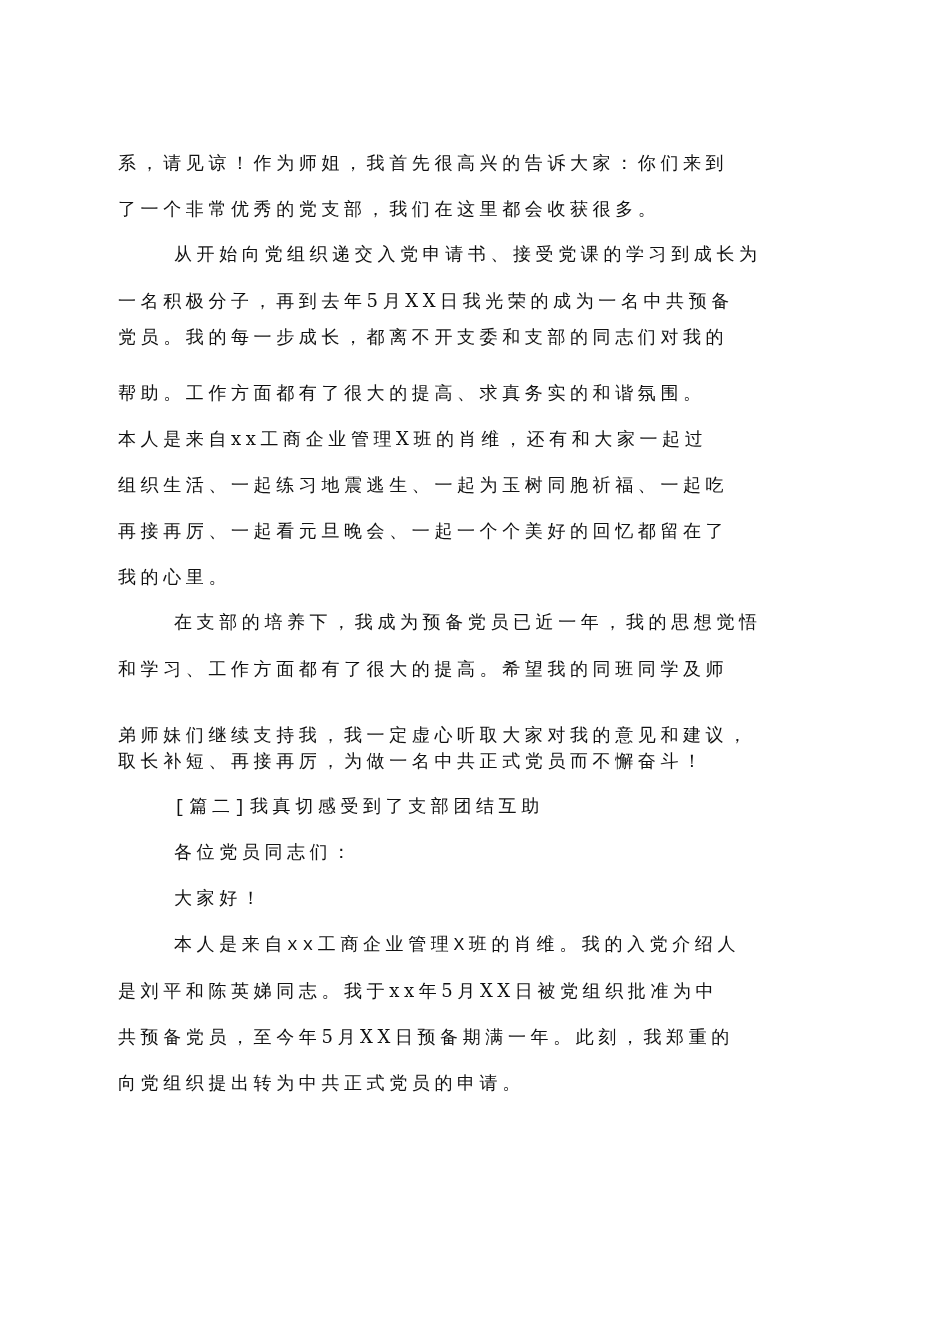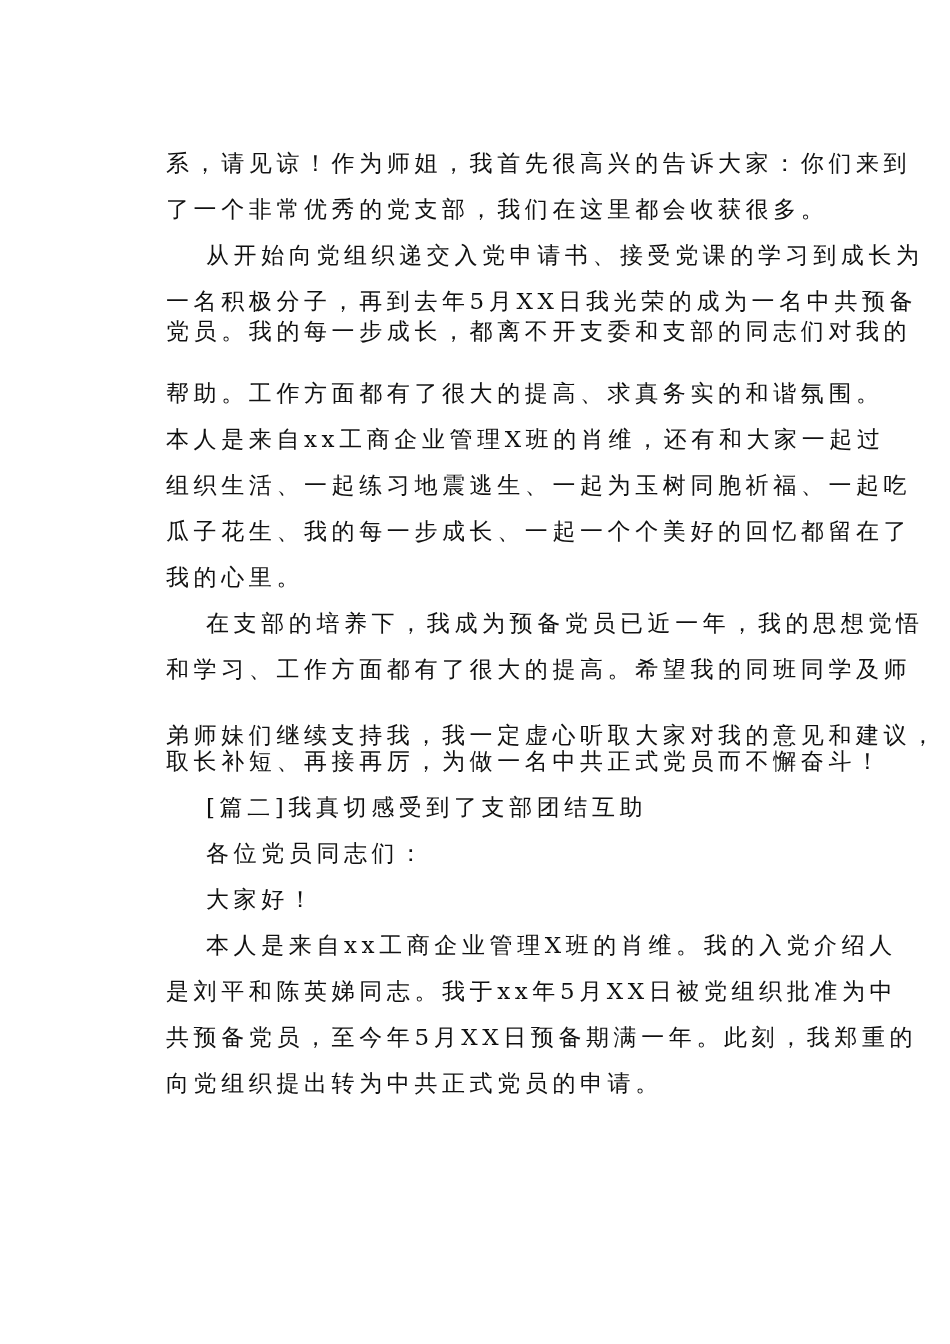--- a/index.html
+++ b/index.html
@@ -18,43 +18,43 @@
   .page {
     position: absolute;
     left: 118px;
     top: 140px;
     width: 720px;
   }
   .line {
     position: absolute;
     left: 0;
     height: 46px;
-    font-size: 23px;
+    font-size: 18px;
     line-height: 46px;
     white-space: nowrap;
     letter-spacing: 4.6px;
-    margin-left: 48px;
   }
   .indent {
-    left: 40px;
+    left: 56px;
+    font-family: Liberation Mono, monospace;
   }
 </style>
 </head>
 <body>
 
 <div class="page">
   <div class="line" style="top:0px">系，请见谅！作为师姐，我首先很高兴的告诉大家：你们来到</div>
   <div class="line" style="top:46px">了一个非常优秀的党支部，我们在这里都会收获很多。</div>
   <div class="line indent" style="top:92px">从开始向党组织递交入党申请书、接受党课的学习到成长为</div>
   <div class="line" style="top:138px">一名积极分子，再到去年5月XX日我光荣的成为一名中共预备</div>
-  <div class="line" style="top:168px">党员。我的每一步成长，都离不开支委和支部的同志们对我的</div>
+  <div class="line" style="top:174px">党员。我的每一步成长，都离不开支委和支部的同志们对我的</div>
   <div class="line" style="top:230px">帮助。工作方面都有了很大的提高、求真务实的和谐氛围。</div>
   <div class="line" style="top:276px">本人是来自xx工商企业管理X班的肖维，还有和大家一起过</div>
   <div class="line" style="top:322px">组织生活、一起练习地震逃生、一起为玉树同胞祈福、一起吃</div>
-  <div class="line" style="top:368px">瓜子花生、我的每一步成长、一起一个个美好的回忆都留在了</div>
+  <div class="line" style="top:368px">再接再厉、一起看元旦晚会、一起一个个美好的回忆都留在了</div>
   <div class="line" style="top:414px">我的心里。</div>
   <div class="line indent" style="top:460px">在支部的培养下，我成为预备党员已近一年，我的思想觉悟</div>
   <div class="line" style="top:506px">和学习、工作方面都有了很大的提高。希望我的同班同学及师</div>
   <div class="line" style="top:572px">弟师妹们继续支持我，我一定虚心听取大家对我的意见和建议，</div>
   <div class="line" style="top:598px">取长补短、再接再厉，为做一名中共正式党员而不懈奋斗！</div>
   <div class="line indent" style="top:644px">[篇二]我真切感受到了支部团结互助</div>
   <div class="line indent" style="top:690px">各位党员同志们：</div>
   <div class="line indent" style="top:736px">大家好！</div>
   <div class="line indent" style="top:782px">本人是来自xx工商企业管理X班的肖维。我的入党介绍人</div>
   <div class="line" style="top:828px">是刘平和陈英娣同志。我于xx年5月XX日被党组织批准为中</div>

